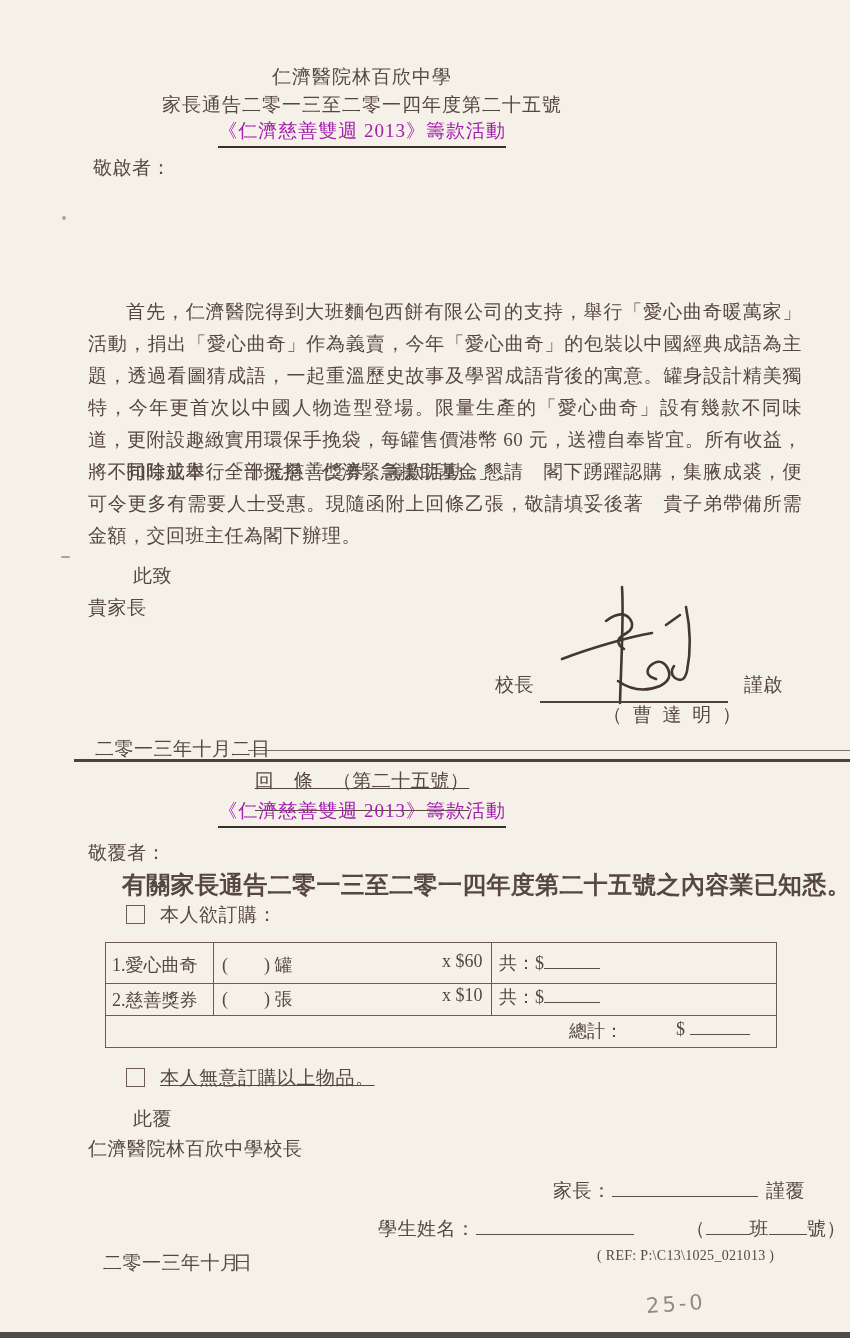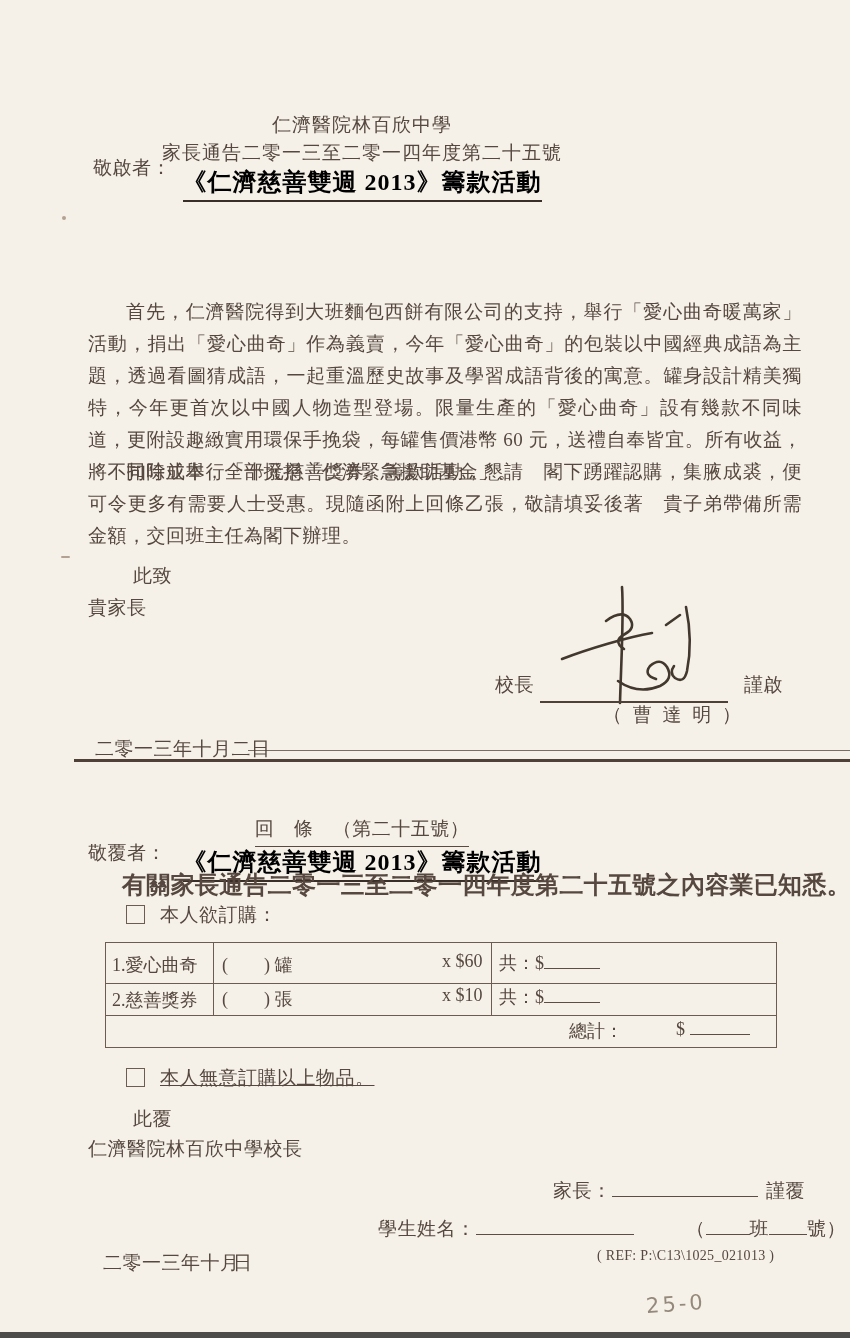--- a/index.html
+++ b/index.html
@@ -4,25 +4,25 @@
 <style>
   html,body { margin:0; padding:0; background:#888; }
   .page {
     position:relative; width:850px; height:1338px; margin:0 auto;
     background:#f5f1e8;
     color:#564840;
     font-family:"Liberation Serif","DejaVu Serif",serif;
     overflow:hidden;
   }
   .abs { position:absolute; }
-  .centered { left:0; width:724px; text-align:center;margin-top:48px; }
+  .centered { left:0; width:724px; text-align:center; }
   .hd1 { font-size:19px; letter-spacing:1px; }
-  .boldtitle { font-weight:bold; color:#000000; font-size:24px; letter-spacing:1px; }
+  .boldtitle { font-weight:normal; color:#a21caf; font-size:19px; letter-spacing:1px; }
   .underlined { display:inline-block; border-bottom:2px solid #3a2f28; padding-bottom:2px; }
-  .thin-underlined { display:inline-block; border-bottom:1.4px solid #5a4a42; padding-bottom:4px; }
+  .thin-underlined { display:inline-block; border-bottom:1.4px solid #5a4a42; padding-bottom:16px;text-decoration:underline; }
   .body-text { font-size:19px; letter-spacing:0.5px; }
   .para {
     left:88px; width:714px; font-size:19px; line-height:32px;
     text-align:justify; text-justify:inter-ideograph; text-indent:2em;
     letter-spacing:0.5px;
   }
   .blank { display:inline-block; border-bottom:1.3px solid #5d4e45; height:15px; vertical-align:baseline; }
   .checkbox { position:absolute; width:17px; height:17px; border:1.7px solid #6d5c50; background:transparent; }
   .rule { position:absolute; background:#4f4138; }
   .order-table { position:absolute; left:105px; top:942px; width:670px; height:104px; border:1.6px solid #6d5c50; font-size:18px; }

